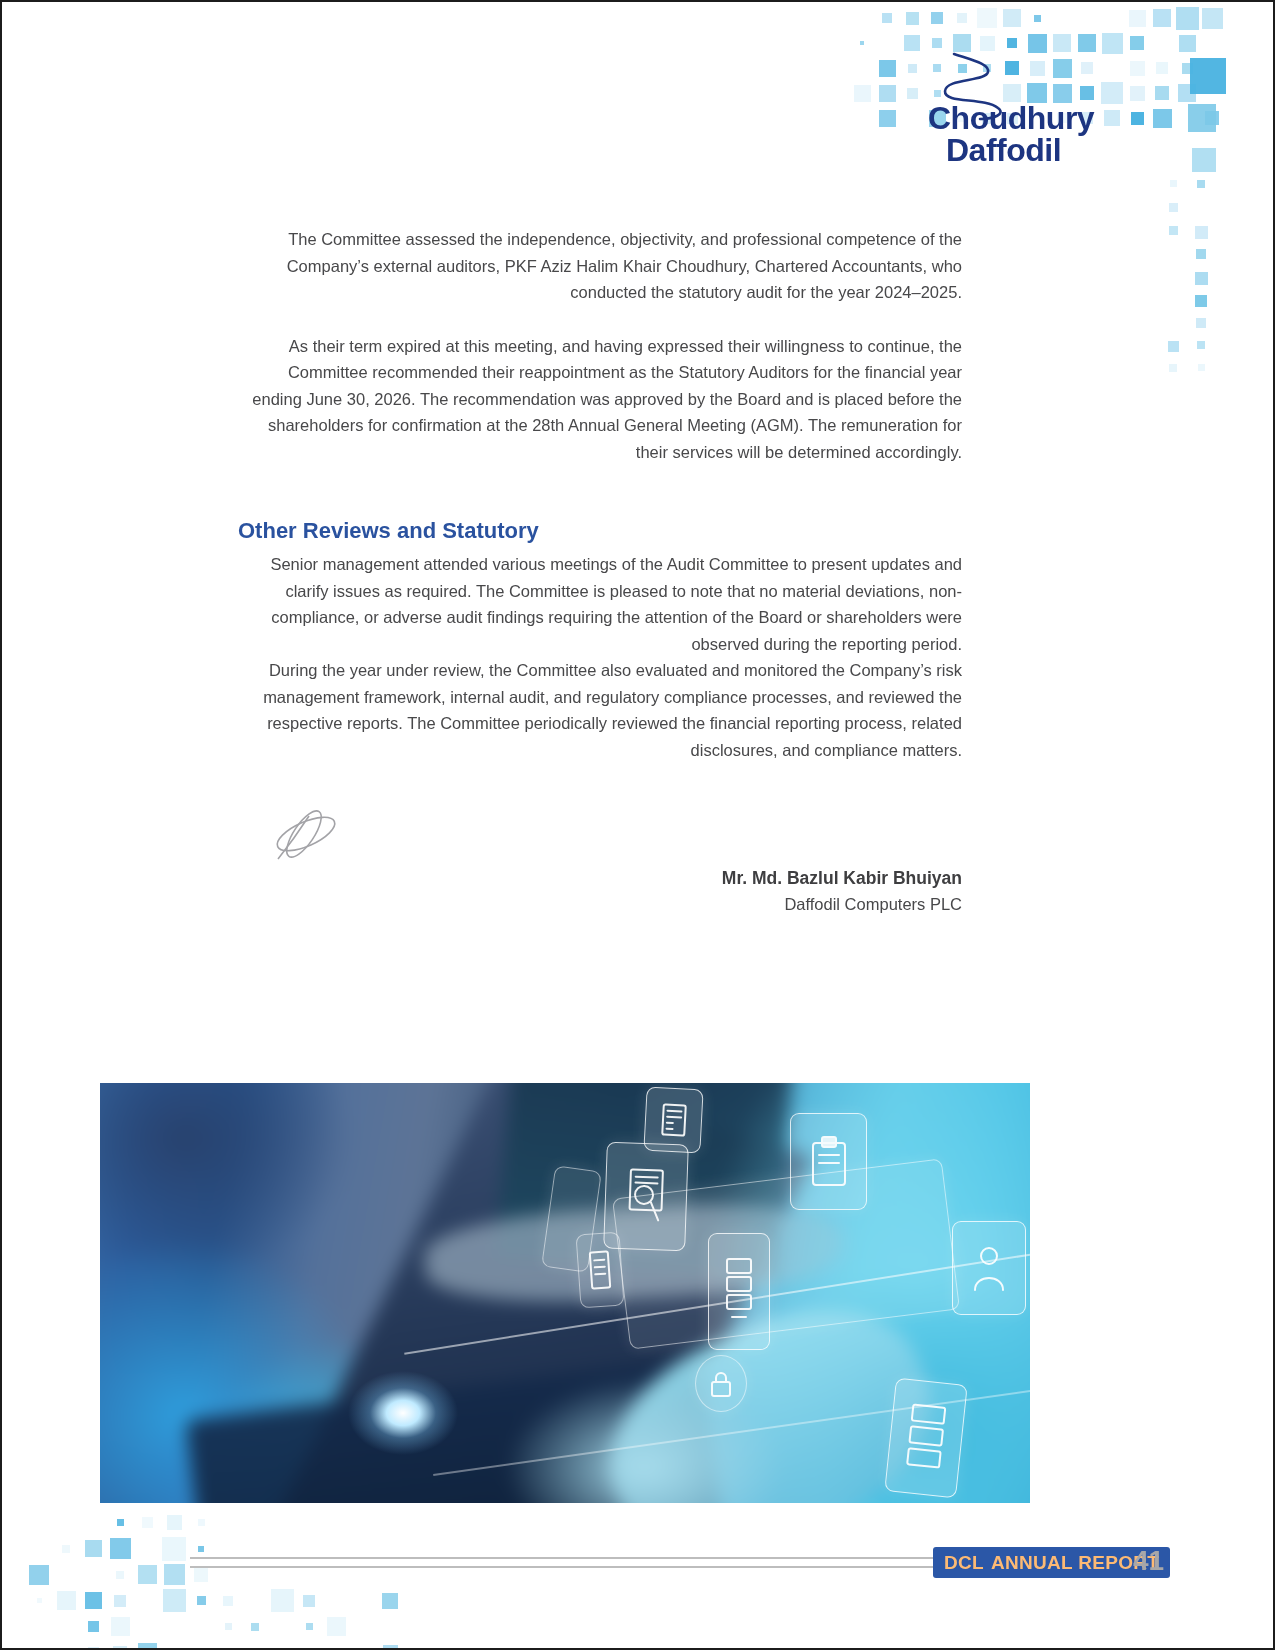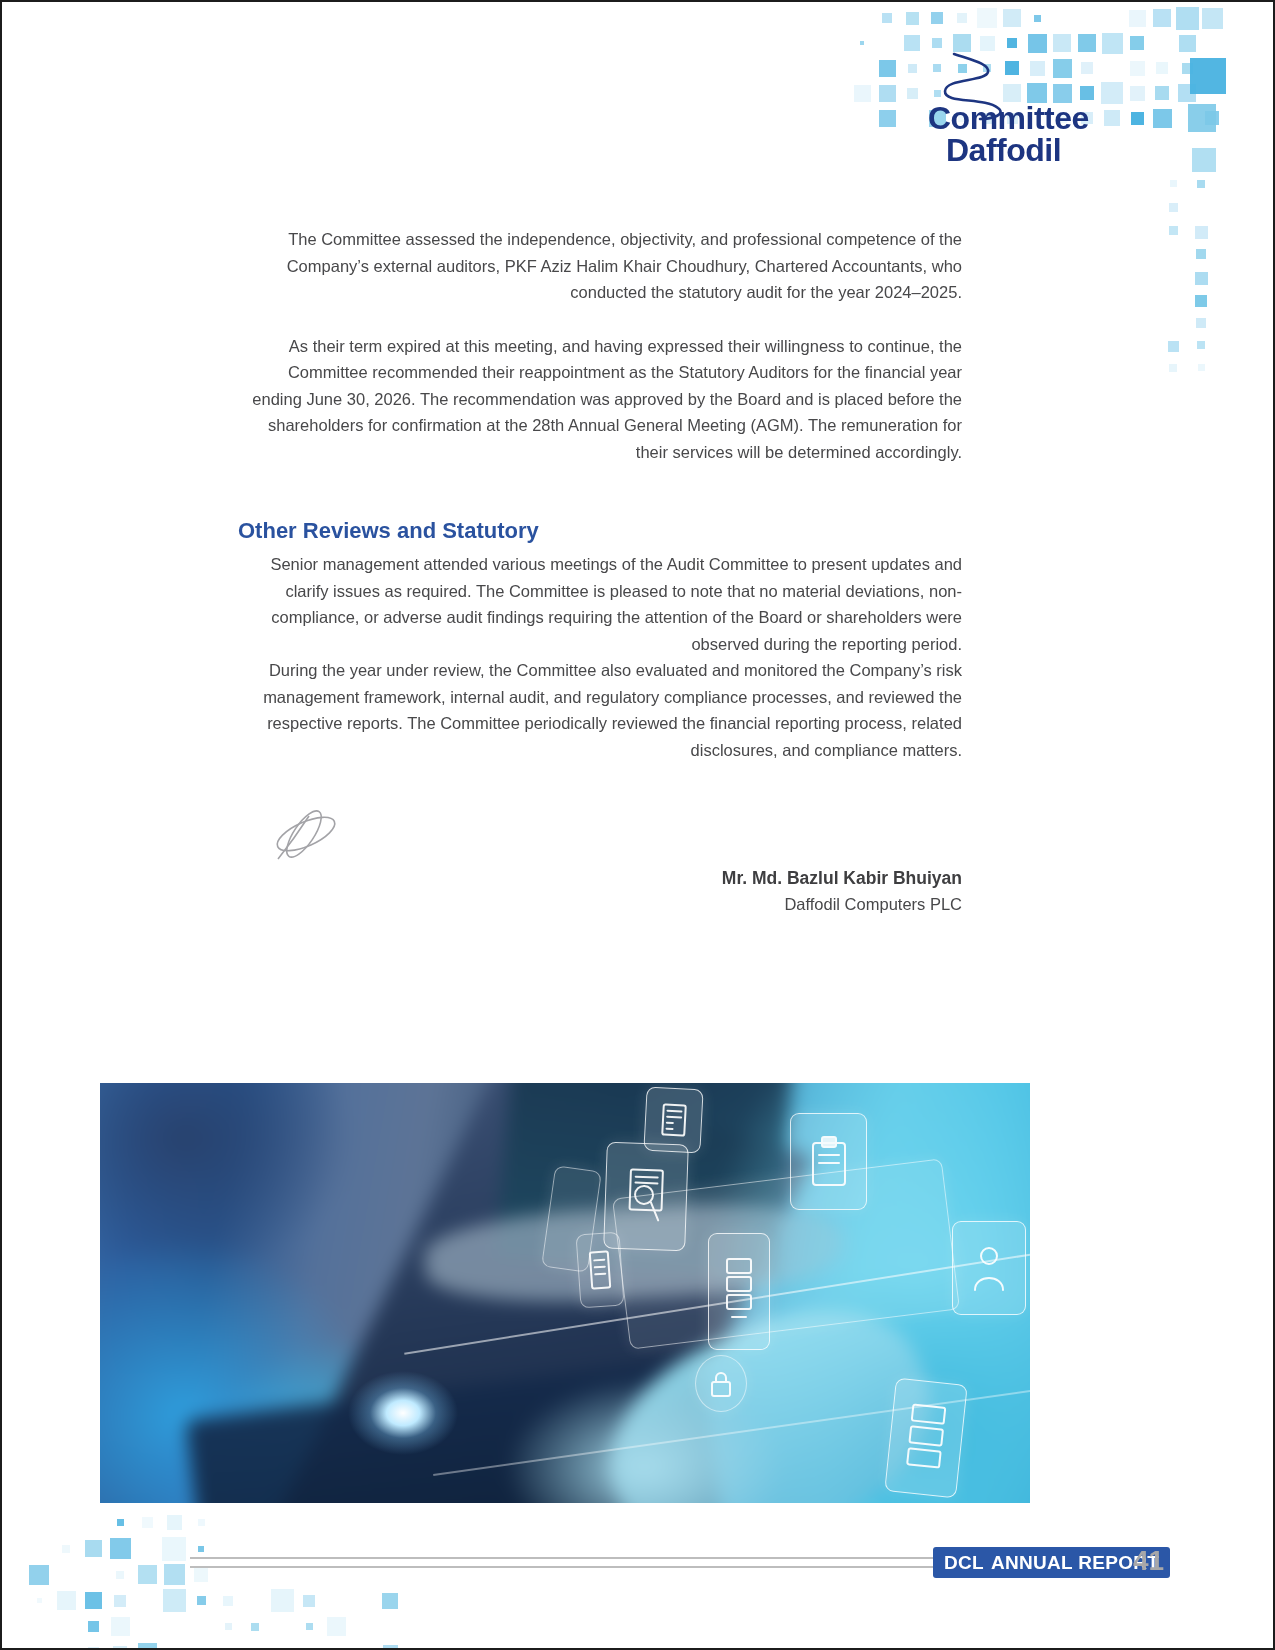--- a/index.html
+++ b/index.html
@@ -68,21 +68,21 @@
   .holo svg{stroke:#ffffff;fill:none;stroke-width:2px;opacity:.92;stroke-linecap:round;stroke-linejoin:round;}
   .ph-line{position:absolute;background:rgba(255,255,255,.55);height:1.5px;z-index:4;}
   .ph-l1{left:300px;top:215px;width:700px;transform:rotate(-9deg);}
   .ph-l2{left:330px;top:345px;width:660px;transform:rotate(-8deg);opacity:.7;}
 
   
   .footer-rule{position:absolute;left:190px;top:1557px;width:743px;height:7px;z-index:2;
        border-top:2px solid #bdbdbd;border-bottom:2px solid #bdbdbd;}
   .footer-badge{position:absolute;left:933px;top:1547px;height:31px;z-index:3;
        background:#2b57a7;border-radius:3px;display:inline-flex;align-items:center;
-       padding:0 11px;color:#ffffff;font-size:19px;letter-spacing:.3px;white-space:nowrap;}
+       padding:0 11px;color:#fdba74;font-size:19px;letter-spacing:.3px;white-space:nowrap;}
   .fb-bold{font-weight:800;margin-right:7px;}
   .fb-reg{font-weight:700;text-align:right;}
   .page-num{position:absolute;left:1133px;top:1545px;font-size:28px;font-weight:700;
        color:#a7a7a9;z-index:3;}
 </style>
 </head>
 <body>
 
 <div class="page">
 
@@ -196,21 +196,21 @@
       <div class="sq" style="left: 137.5px; top: 1643px; width: 19px; height: 19px; background: rgb(124, 201, 232); opacity: 0.816302;"></div>
       <div class="sq" style="left: 224px; top: 1648.5px; width: 8px; height: 8px; background: rgb(124, 201, 232); opacity: 0.818709;"></div>
       <div class="sq" style="left: 358px; top: 1647.5px; width: 10px; height: 10px; background: rgb(228, 244, 251); opacity: 0.730272;"></div>
       <div class="sq" style="left: 382.5px; top: 1645px; width: 15px; height: 15px; background: rgb(169, 219, 241); opacity: 0.933944;"></div>
     </div>
 
   <div class="logo">
     <svg class="swoosh" width="160" height="78" viewBox="0 0 160 78">
       <path d="M 66,6 C 84,12 102,16 100,24 C 98,34 58,30 57,43 C 56,56 96,49 110,60 C 118,66 106,71 92,71" fill="none" stroke="#1d3581" stroke-width="2.6" stroke-linecap="round"></path>
     </svg>
-    <div class="logo-l1">Committee</div>
+    <div class="logo-l1">Choudhury</div>
     <div class="logo-l2">Daffodil</div>
   </div>
 
   <div class="content">
     <p class="gap-after">The Committee assessed the independence, objectivity, and professional competence of the Company’s external auditors, PKF Aziz Halim Khair Choudhury, Chartered Accountants, who conducted the statutory audit for the year 2024–2025.</p>
     <p>As their term expired at this meeting, and having expressed their willingness to continue, the Committee recommended their reappointment as the Statutory Auditors for the financial year ending June 30, 2026. The recommendation was approved by the Board and is placed before the shareholders for confirmation at the 28th Annual General Meeting (AGM). The remuneration for their services will be determined accordingly.</p>
     <div class="spacer1"></div>
     <h2>Other Reviews and Statutory</h2>
     <p>Senior management attended various meetings of the Audit Committee to present updates and clarify issues as required. The Committee is pleased to note that no material deviations, non-compliance, or adverse audit findings requiring the attention of the Board or shareholders were observed during the reporting period.</p>
     <p>During the year under review, the Committee also evaluated and monitored the Company’s risk management framework, internal audit, and regulatory compliance processes, and reviewed the respective reports. The Committee periodically reviewed the financial reporting process, related disclosures, and compliance matters.</p>

